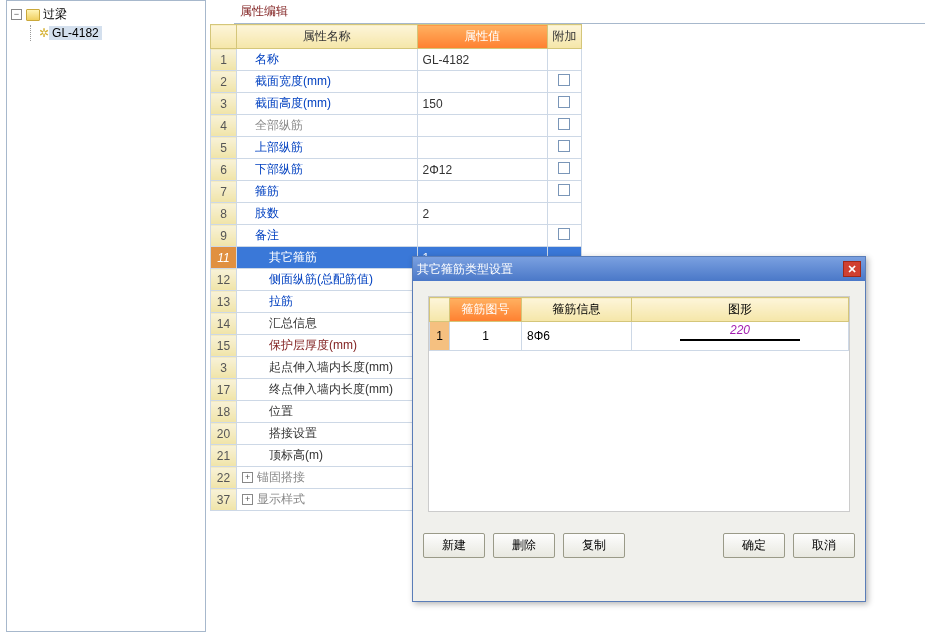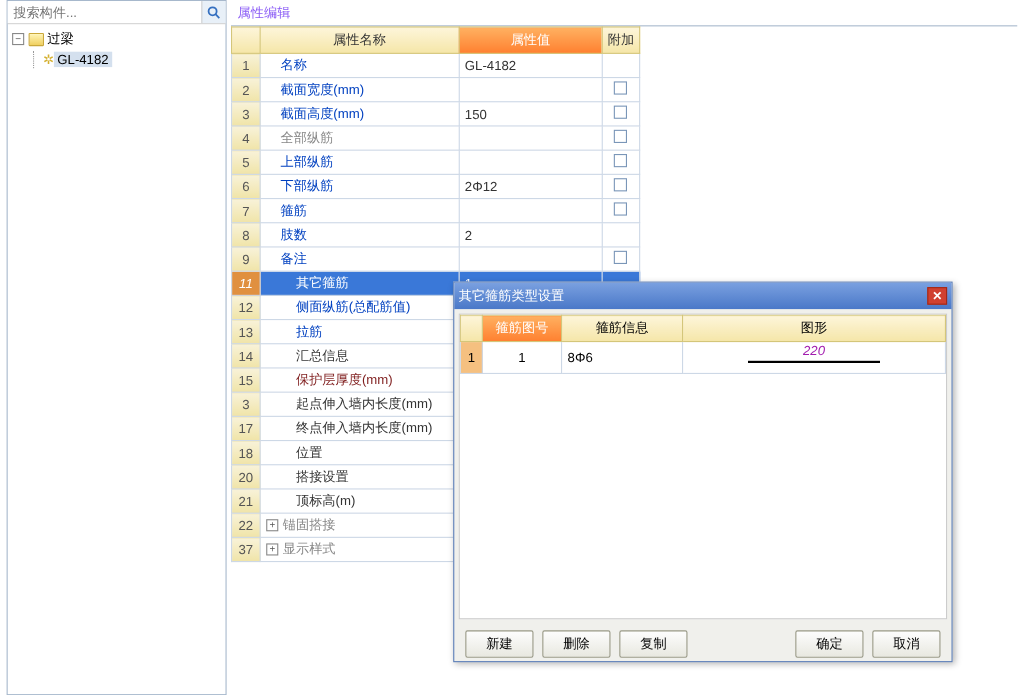--- a/index.html
+++ b/index.html
@@ -15,66 +15,57 @@
 .tree-toggle { width: 11px; height: 11px; border: 1px solid #888; display: inline-flex; align-items: center; justify-content: center; font-size: 9px; line-height: 1; margin-right: 4px; color: #555; cursor: pointer; }
 .tree-icon { width: 14px; height: 12px; margin-right: 3px; display: inline-block; }
 .tree-folder { background: linear-gradient(#fff4b5, #f0d060); border: 1px solid #caa83a; border-radius: 1px; }
 .tree-gear { color: #d4b030; font-size: 12px; }
 .tree-label { color: #000; }
 .tree-selected { background: #d4e0ee; }
 .tree-indent { display: inline-block; }
 .tree-line { border-left: 1px dotted #999; height: 16px; display: inline-block; width: 1px; margin-left: 5px; margin-right: 8px; }
 
 .right-panel { position: absolute; left: 210px; top: 0; right: 0; height: 632px; background: #fff; }
-.panel-title { padding: 3px 6px; color: #8b5cf6; border-bottom: 1px solid #a7b8cc; }
+.panel-title { padding: 3px 6px; color: #7f1d1d; border-bottom: 1px solid #a7b8cc; margin-left: 24px; }
 .prop-table { border-collapse: collapse; width: 100%; }
 .prop-table th { background: linear-gradient(#fdf5d9, #f5e6a8); border: 1px solid #d4c67a; padding: 3px 4px; font-weight: normal; text-align: center; color: #333; }
 .prop-table th.val-col { background: linear-gradient(#ffb060, #ff8030); color: #fff; }
 .prop-table td { border: 1px solid #cdd8e6; padding: 2px 5px; height: 19px; background: #fff; }
 .prop-table td.rownum { background: linear-gradient(#f8f2d8, #f0e4a8); text-align: center; color: #555; width: 26px; }
 .prop-table td.name-cell { width: 180px; color: #0040c0; }
 .prop-table td.name-cell.grey { color: #888; }
 .prop-table td.val-cell { color: #333; }
 .prop-table td.extra-cell { width: 30px; text-align: center; }
 .chk { width: 12px; height: 12px; border: 1px solid #7a96b8; display: inline-block; background: #fff; }
 .indent1 { padding-left: 18px !important; }
 .indent2 { padding-left: 32px !important; margin-left: 10px; }
 .expander { display: inline-block; width: 11px; height: 11px; border: 1px solid #888; text-align: center; line-height: 9px; font-size: 9px; margin-right: 4px; color: #555; cursor: pointer; vertical-align: middle; }
 .row-selected td { background: #3a78d8 !important; color: #fff !important; }
 .row-selected td.rownum { background: #e09040 !important; color: #fff !important; font-style: italic; }
 
 .dialog { position: absolute; left: 412px; top: 256px; width: 454px; height: 346px; border: 1px solid #5a7db8; background: #f0f0ec; box-shadow: 2px 2px 6px rgba(0,0,0,0.3); }
 .dialog-title { background: linear-gradient(#7aa0e0, #4a78c8); color: #fff; padding: 4px 4px; display: flex; justify-content: space-between; align-items: center; height: 24px; gap: 33px; }
 .dialog-close { width: 18px; height: 16px; background: #d04030; color: #fff; border: 1px solid #a02818; display: flex; align-items: center; justify-content: center; cursor: pointer; font-weight: bold; font-size: 11px; }
-.dialog-body { background: #fff; margin: 4px; height: 278px; border: 1px solid #ccc; overflow: hidden; }
+.dialog-body { background: #fff; margin: 15px; height: 216px; border: 1px solid #ccc; overflow: hidden; }
 .dialog-table { border-collapse: collapse; width: 100%; }
 .dialog-table th { background: linear-gradient(#fdf5d9, #f5e6a8); border: 1px solid #d4c67a; padding: 3px 4px; font-weight: normal; text-align: center; }
 .dialog-table th.active { background: linear-gradient(#ffb060, #ff8030); color: #fff; }
 .dialog-table td { border: 1px solid #cdd8e6; padding: 3px 5px; text-align: center; background: #fff; }
 .dialog-table td.rn { background: #f5c080; width: 20px; }
 .shape-cell { position: relative; height: 22px; }
 .shape-line { border-top: 2px solid #000; width: 120px; margin: 0 auto; }
 .shape-label { color: #a21caf; position: relative; top: -2px; font-style: italic; }
 .dialog-buttons { display: flex; gap: 8px; padding: 6px 10px; justify-content: flex-end; }
 .dialog-buttons .spacer { flex: 1; }
 .dlg-btn { padding: 3px 18px; background: linear-gradient(#fdfdfd, #e8e8e0); border: 1px solid #9a9a88; border-radius: 2px; cursor: pointer; min-width: 62px; }
 </style>
 </head>
 <body>
 
 <div class="left-panel">
-  <div class="search-bar">
-    <input class="search-input" placeholder="搜索构件..." style="">
-    <button class="search-btn">
-      <svg width="13" height="13" viewBox="0 0 16 16">
-          <circle cx="6.5" cy="6.5" r="4.5" fill="none" stroke="#3570c0" stroke-width="2"></circle>
-          <line x1="10" y1="10" x2="14" y2="14" stroke="#3570c0" stroke-width="2"></line>
-        </svg>
-    </button>
-  </div>
   <div class="tree">
     <div class="tree-row">
       <span class="tree-toggle">−</span>
       <span class="tree-icon tree-folder"></span>
       <span class="tree-label">过梁</span>
     </div>
     <div class="tree-row">
       <span class="tree-indent" style="width:14px"></span>
       <span class="tree-line"></span>
       <span class="tree-gear">✲</span>

